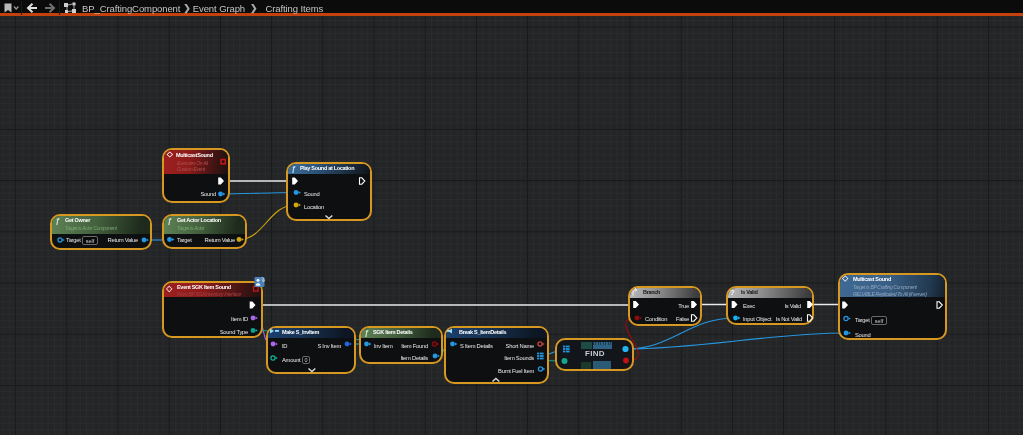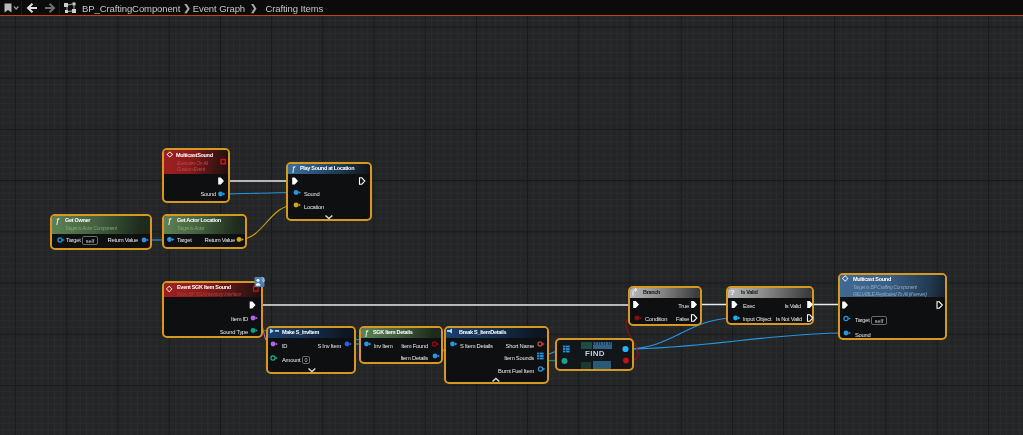--- a/index.html
+++ b/index.html
@@ -1,30 +1,30 @@
 <!DOCTYPE html>
 <html><head><meta charset="utf-8"><style>
 *{margin:0;padding:0;box-sizing:border-box}
 html,body{width:1023px;height:435px;overflow:hidden;background:#242526;font-family:"Liberation Sans",sans-serif}
 #root{position:relative;width:1023px;height:435px}
-#topbar{position:absolute;left:0;top:0;width:1023px;height:16px;background:#0b0b0c;border-bottom:1px solid #c2410c}
+#topbar{position:absolute;left:0;top:0;width:1023px;height:16px;background:#0b0b0c;border-bottom:3px solid #c2410c}
 #crumb{position:absolute;left:82px;top:0;height:16px;display:flex;align-items:center;font-size:9.5px;letter-spacing:-0.1px;color:#c5c5c5;white-space:nowrap}
 #crumb .sep{color:#a8a8a8;font-size:9px;font-weight:700;margin:0 2px 0 3px}
 #graph{position:absolute;left:0;top:16px;width:1023px;height:419px;background-color:#242526;
 background-image:
  linear-gradient(to right,#17181a 1px,transparent 1px),
  linear-gradient(to bottom,#17181a 1px,transparent 1px),
  linear-gradient(to right,#2a2b2c 1px,transparent 1px),
  linear-gradient(to bottom,#2a2b2c 1px,transparent 1px);
 background-size:51.2px 100%,100% 51.2px,6.4px 100%,100% 6.4px;
 background-position:15.2px 0,0 10.5px,2.9px 0,0 4.1px}
 svg.layer{position:absolute;left:0;top:0;width:1023px;height:435px;overflow:visible}
 #wires{z-index:1}
 #pins{z-index:3}
-.node{position:absolute;border:2px solid #d79822;border-radius:5px;background:#0e0f10;z-index:2;overflow:hidden}
+.node{position:absolute;border:2px solid #d79822;border-radius:10px;background:#0e0f10;z-index:2;overflow:hidden}
 .hd{position:absolute;left:0;top:0;right:0}
 .t{position:absolute;white-space:nowrap;color:#fff;font-weight:700;font-size:5.5px;letter-spacing:-0.3px}
 .s{position:absolute;white-space:nowrap;font-style:italic;font-size:5px;letter-spacing:-0.3px}
 .l{position:absolute;white-space:nowrap;color:#e8e8e8;font-size:5.8px;letter-spacing:-0.25px}
 .r{position:absolute;white-space:nowrap;color:#e8e8e8;font-size:5.8px;letter-spacing:-0.25px;text-align:right}
 .box{position:absolute;border:1px solid #6a6a6a;border-radius:2px;color:#d0d0d0;font-size:6px;text-align:center;background:#0a0a0a}
 </style></head><body>
 <div id="root">
   <div id="topbar">
     <svg style="position:absolute;left:0;top:0;width:1023px;height:16px;z-index:5" width="1023" height="16" viewBox="0 0 1023 16" preserveAspectRatio="none">

